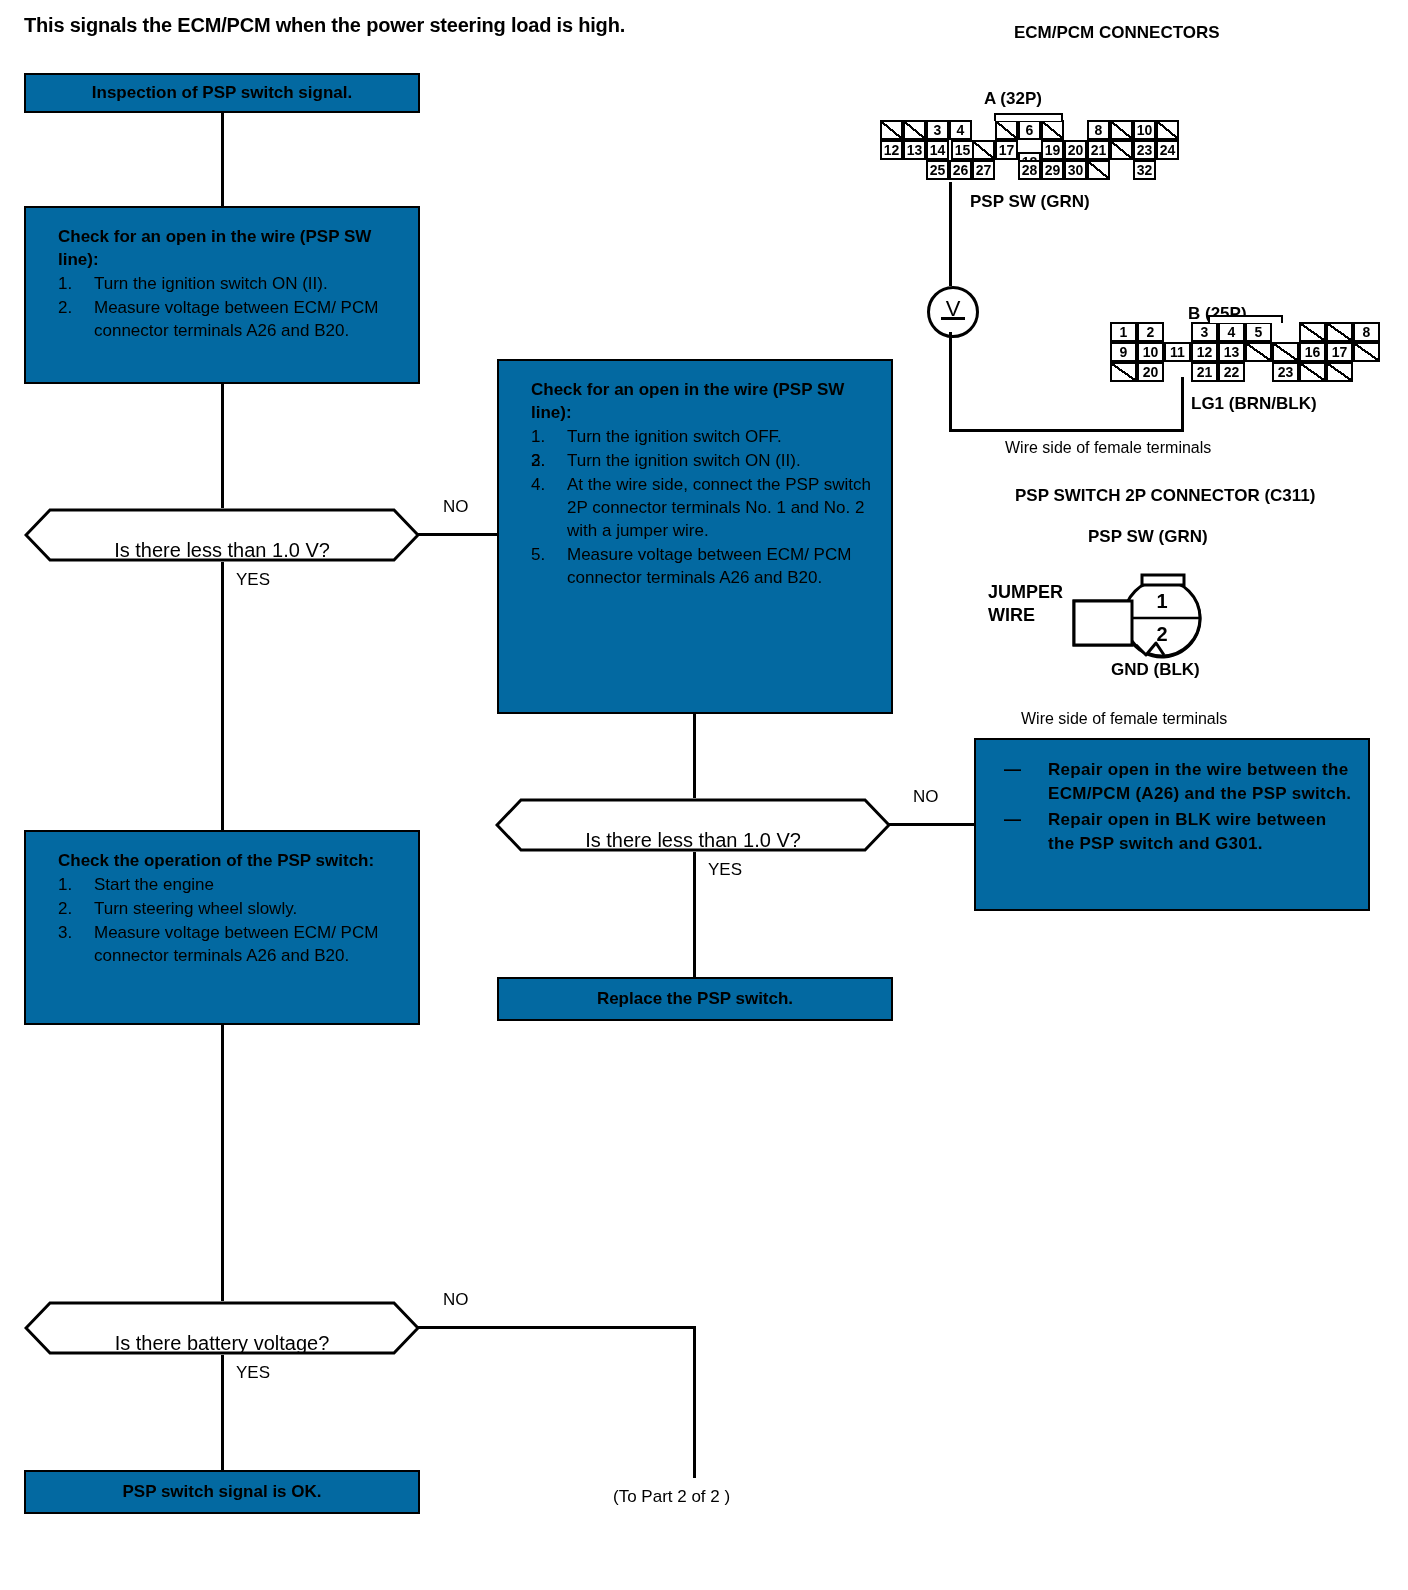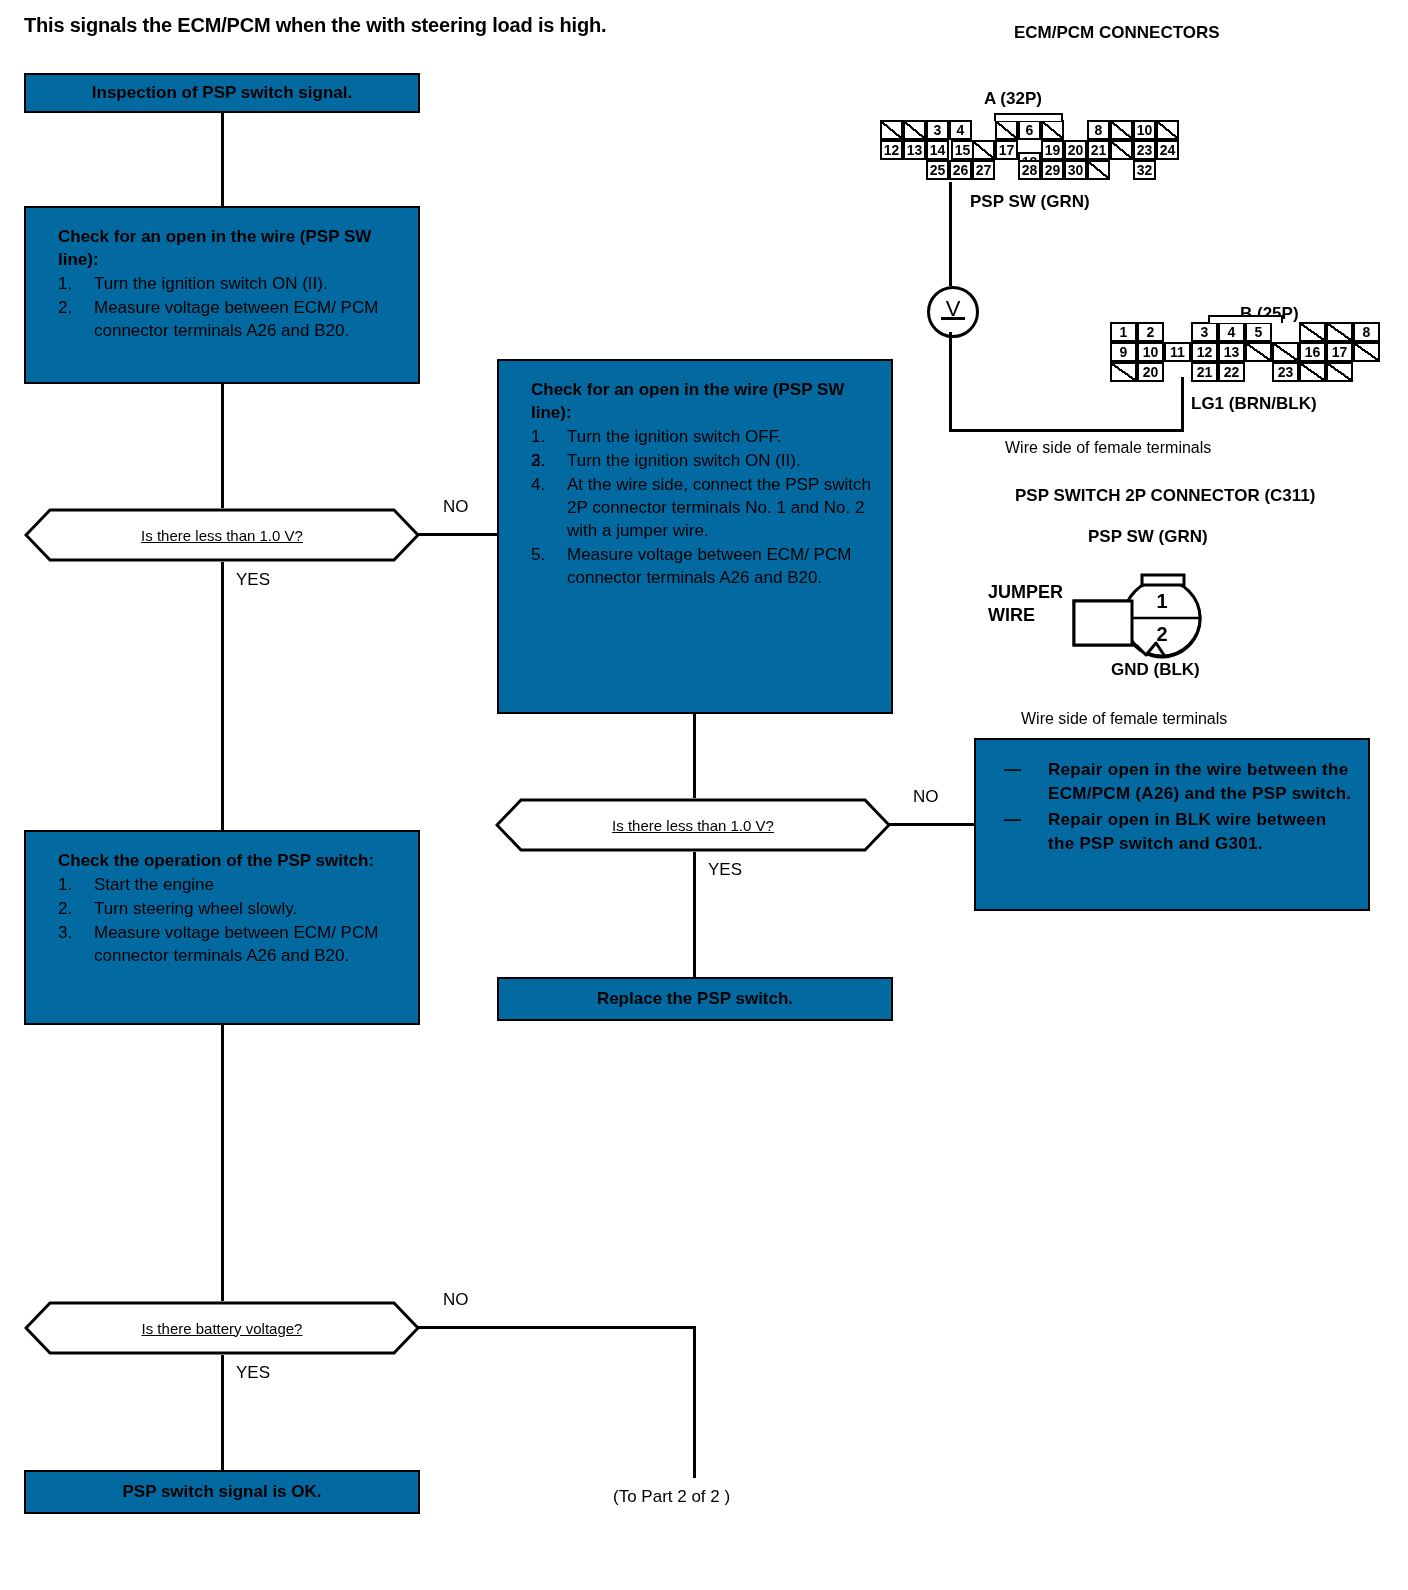--- a/index.html
+++ b/index.html
@@ -56,23 +56,23 @@
   
   .vline{background:#000;width:3px;}
   .hline{background:#000;height:3px;}
 
   
   .hex{
     position:absolute;
   }
   .hex svg{display:block;}
   .hex .hextext{
-    position:absolute;left:0;top:0;width:100%;height:100%;
+    position:absolute;left:0;top:15px;width:100%;height:100%;
     display:flex;align-items:center;justify-content:center;
-    font-size:15px;font-weight:400;text-decoration:underline;
+    font-size:20px;font-weight:400;
   }
   .branch-label{
     font-size:17px;font-weight:400;
   }
 
   
   .dg-title{font-weight:700;font-size:17px;white-space:nowrap;}
   .dg-plain{font-weight:400;font-size:16px;white-space:nowrap;}
 
   .cellgrid{position:absolute;}
@@ -103,21 +103,21 @@
   }
   .vmeter span{position:relative;top:-3px;}
   .vmeter .bar{position:absolute;left:11px;right:11px;top:28px;height:2.5px;background:#000;}
 
   
   .round2p{position:absolute;}
 </style>
 </head>
 <body>
 
-<div class="abs" id="headline">This signals the ECM/PCM when the with steering load is high.</div>
+<div class="abs" id="headline">This signals the ECM/PCM when the power steering load is high.</div>
 
 <div class="abs box box-center" style="left:24px;top:73px;width:396px;height:40px;">
   <span>Inspection of PSP switch signal.</span>
 </div>
 
 <div class="abs vline" style="left:221px;top:113px;height:93px;"></div>
 
 <div class="abs box" style="left:24px;top:206px;width:396px;height:178px;padding:18px 20px 0 32px;">
   <div class="box-title">Check for an open in the wire (PSP SW line):</div>
   <ol class="steps">
@@ -246,21 +246,21 @@
 
 <div class="abs vline" style="left:949px;top:182px;height:104px;"></div>
 <div class="vmeter" style="left:927px;top:286px;">
   <span>V</span>
   <i class="bar"></i>
 </div>
 <div class="abs vline" style="left:949px;top:332px;height:100px;"></div>
 <div class="abs hline" style="left:949px;top:429px;width:235px;"></div>
 <div class="abs vline" style="left:1181px;top:377px;height:55px;"></div>
 
-<div class="abs dg-title" style="left:1240px;top:304px;">B (25P)</div>
+<div class="abs dg-title" style="left:1188px;top:304px;">B (25P)</div>
 <div class="cellgrid" id="grid-b" style="left:1110px;top:322px;">
     <div class="cell" style="left: 0px; top: 0px; width: 27px; height: 20px;">1</div>
     <div class="cell" style="left: 27px; top: 0px; width: 27px; height: 20px;">2</div>
     <div class="cell" style="left: 81px; top: 0px; width: 27px; height: 20px;">3</div>
     <div class="cell" style="left: 108px; top: 0px; width: 27px; height: 20px;">4</div>
     <div class="cell" style="left: 135px; top: 0px; width: 27px; height: 20px;">5</div>
     <div class="cell blank" style="left: 189px; top: 0px; width: 27px; height: 20px;"></div>
     <div class="cell blank" style="left: 216px; top: 0px; width: 27px; height: 20px;"></div>
     <div class="cell" style="left: 243px; top: 0px; width: 27px; height: 20px;">8</div>
     <div class="cell" style="left: 0px; top: 20px; width: 27px; height: 20px;">9</div>

